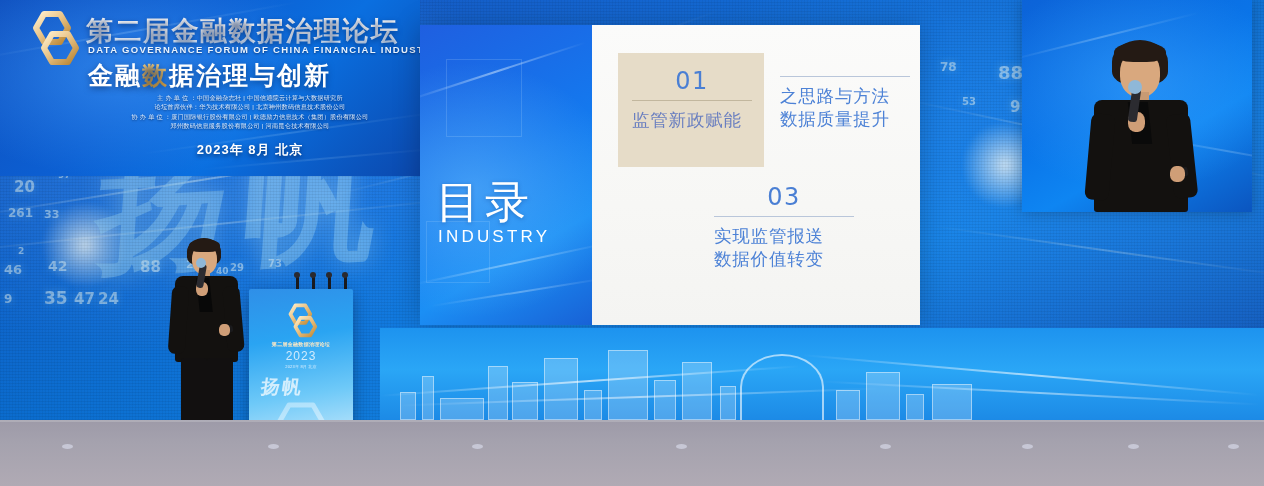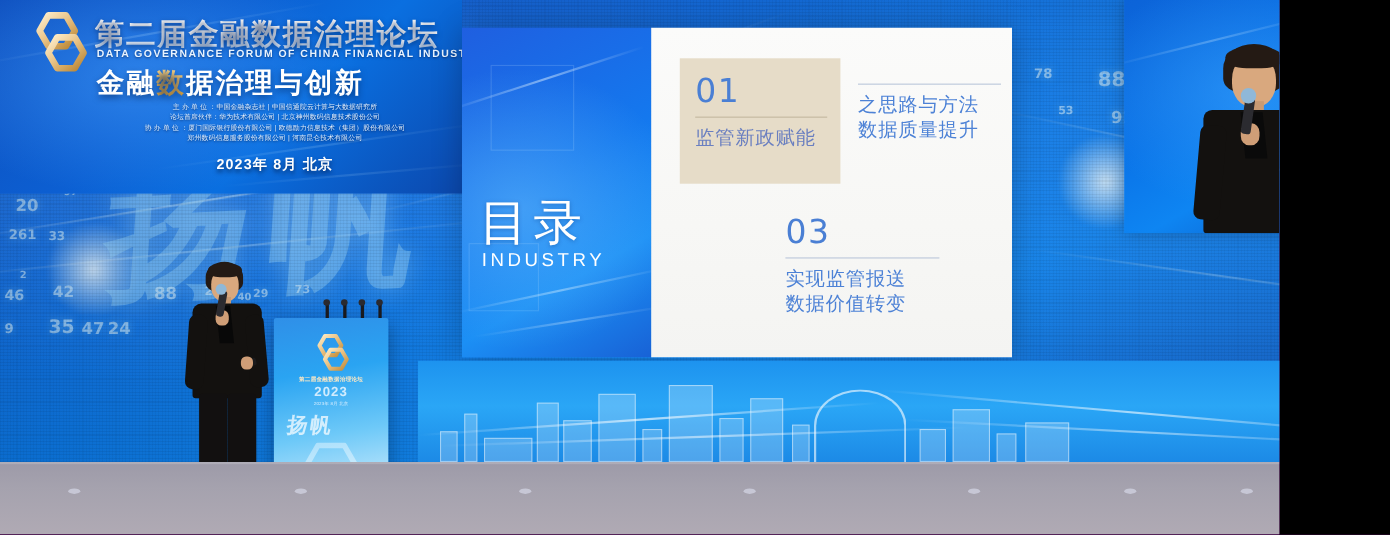--- a/index.html
+++ b/index.html
@@ -6,23 +6,23 @@
   * { margin:0; padding:0; box-sizing:border-box; }
   html,body { background:#000; }
   body {
     width:1264px; height:486px;
     font-family:"Liberation Sans","DejaVu Sans",sans-serif;
     overflow:hidden;
   }
 
   #stage {
     position:relative;
-    width:1163px; height:486px;
-    overflow:hidden;
-    background:#a21caf;
+    width:1264px; height:486px;
+    overflow:hidden;
+    background:#701a75;
   }
 
   
   .led-wall{
     position:absolute; left:0; top:0; width:1264px; height:420px;
     background:
       radial-gradient(ellipse 520px 300px at 14% 34%, rgba(60,150,255,.55), rgba(0,0,0,0) 70%),
       radial-gradient(ellipse 600px 340px at 88% 30%, rgba(40,140,255,.50), rgba(0,0,0,0) 72%),
       linear-gradient(160deg,#1457c9 0%, #0f63d8 22%, #0b79e8 48%, #0e86f0 66%, #1468d4 88%, #0d47a8 100%);
   }
@@ -128,22 +128,22 @@
     font-size:17px; font-weight:400; letter-spacing:3.2px; color:#ffffff;
   }
   .slide-right{
     flex:1; height:100%;
     background:linear-gradient(180deg,#fbfbfa 0%,#f7f7f5 60%,#f4f4f2 100%);
     position:relative;
   }
   .toc-item{ position:absolute; }
   .toc-item.boxed{ background:#e6dcc8; }
   .toc-num{
-    font-size:30px; font-weight:400; color:#4a7fd4; letter-spacing:1.5px;
-    line-height:1; font-family:"DejaVu Sans","Liberation Sans",sans-serif;
+    font-size:24px; font-weight:400; color:#4a7fd4; letter-spacing:1.5px;
+    line-height:1; font-family:"DejaVu Sans","Liberation Sans",sans-serif;text-align:center;
   }
   .toc-rule{ height:1px; background:#b9c6da; margin:7px 0 8px 0; }
   .toc-item.boxed .toc-rule{ background:#c2b79e; }
   .toc-txt{
     font-size:17.5px; line-height:23px; color:#4d82d6; letter-spacing:.8px;
     font-family:"DejaVu Sans","Liberation Sans",sans-serif; font-weight:400;
   }
   .toc-item.boxed .toc-txt{ color:#6a7fc0; }
 
   
@@ -177,21 +177,21 @@
     position:absolute; left:249px; top:289px; width:104px; height:181px;
     background:linear-gradient(170deg,#2f8fe8 0%,#2aa4f2 28%,#6ec9f8 58%,#bfe6fb 84%,#dff3ff 100%);
     border-radius:2px 2px 0 0;
     box-shadow:0 6px 16px rgba(0,0,0,.32);
     overflow:hidden;
   }
   .podium .phex{ position:absolute; left:50%; top:14px; transform:translateX(-50%); width:40px; height:36px; }
   .podium .ptitle{ position:absolute; left:0; right:0; top:52px; text-align:center;
       font-size:5px; color:#ffe9c4; letter-spacing:.3px; font-weight:700; }
   .podium .pyear{ position:absolute; left:0; right:0; top:60px; text-align:center;
-      font-size:12px; font-weight:700; color:#eaf6ff; letter-spacing:1px; opacity:.85; }
+      font-size:12px; font-weight:400; color:#eaf6ff; letter-spacing:1px; opacity:.85; }
   .podium .pdate{ position:absolute; left:0; right:0; top:75px; text-align:center;
       font-size:4px; color:#dff0ff; letter-spacing:.2px; }
   .podium .pcal{ position:absolute; left:12px; top:85px; font-size:19px; font-weight:700;
       color:rgba(255,255,255,.72); font-family:"DejaVu Serif",serif; transform:skewX(-8deg); letter-spacing:2px;}
   .podium .pbighex{ position:absolute; left:50%; top:108px; transform:translateX(-50%); width:64px; height:58px; opacity:.55;}
   .podium-mics{ position:absolute; left:292px; top:272px; width:64px; height:22px; }
   .podium-mics .mk{ position:absolute; width:3px; background:#1b1b1f; border-radius:2px; }
   .podium-mics .mb{ position:absolute; width:6px; height:6px; background:#2a2a30; border-radius:50%; }
 
   
@@ -334,21 +334,21 @@
         <div class="toc-rule"></div>
         <div class="toc-txt">监管新政赋能</div>
       </div>
 
       <div class="toc-item" style="left:176px; top:28px; width:150px; padding:16px 8px 0 12px;">
         <div class="toc-rule"></div>
         <div class="toc-txt">之思路与方法</div>
         <div class="toc-txt">数据质量提升</div>
       </div>
 
-      <div class="toc-item" style="left:110px; top:164px; width:160px; padding:8px 8px 0 12px;">
+      <div class="toc-item" style="left:110px; top:152px; width:160px; padding:8px 8px 0 12px;">
         <div class="toc-num">03</div>
         <div class="toc-rule"></div>
         <div class="toc-txt">实现监管报送</div>
         <div class="toc-txt">数据价值转变</div>
       </div>
 
     </div>
   </div>
 
   <div class="camera">

